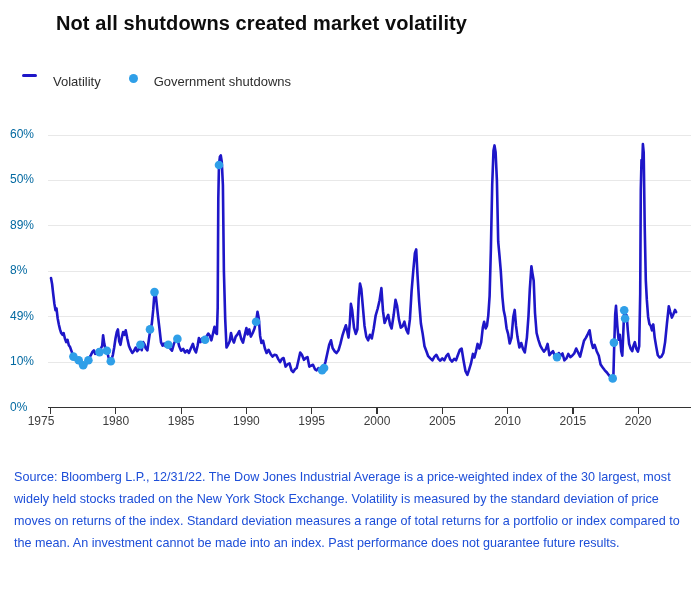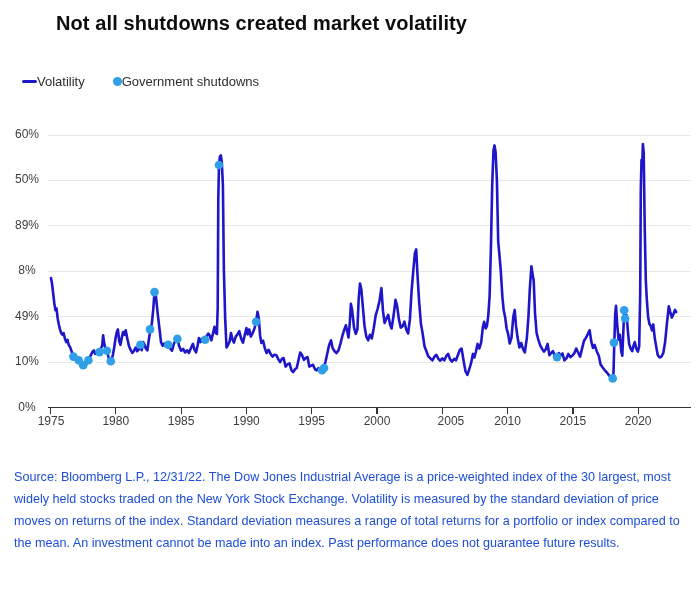--- a/index.html
+++ b/index.html
@@ -2,26 +2,26 @@
 <html><head>
 <meta charset="utf-8">
 <style>
   html,body{margin:0;padding:0;background:#ffffff;}
   .page{position:relative;width:700px;height:593px;background:#ffffff;overflow:hidden;
         font-family:"Liberation Sans","DejaVu Sans",sans-serif;}
   .title{position:absolute;left:20px;top:12px;font-size:20px;font-weight:bold;color:#0d0d0d;
          letter-spacing:0.1px;margin-left:36px;}
   .legend{position:absolute;left:22px;top:74px;display:flex;align-items:center;gap:28px;
           font-size:13px;color:#2d2d2d;}
-  .legend-item{display:flex;align-items:center;gap:0;}
+  .legend-item{display:flex;gap:16px;}
   .legend-dash{display:inline-block;width:15px;height:3px;border-radius:2px;}
   .legend-dot{display:inline-block;width:9px;height:9px;border-radius:50%;}
   #chart-svg{position:absolute;left:0;top:0;width:700px;height:460px;}
   #axis-labels{position:absolute;left:0;top:0;width:700px;height:460px;pointer-events:none;}
-  .y-label{position:absolute;width:34px;text-align:center;font-size:12px;color:#404040;}
+  .y-label{position:absolute;width:34px;text-align:left;font-size:12px;color:#0369a1;}
   .x-label{position:absolute;width:44px;text-align:center;font-size:12px;color:#3d3d3d;}
   .footer{position:absolute;left:14px;top:466px;width:676px;font-size:12.6px;line-height:22px;
           color:#1d4ed8;}
 </style>
 </head>
 <body>
 
 <div class="page">
 
   <div class="title">Not all shutdowns created market volatility</div>
@@ -80,27 +80,27 @@
       <circle cx="625.1" cy="318.5" r="4.3" fill="#2f9fe8"></circle>
     </svg>
   <div id="axis-labels">
       <div class="y-label" style="left: 10px; top: 399.5px;">0%</div>
       <div class="y-label" style="left: 10px; top: 354.083px;">10%</div>
       <div class="y-label" style="left: 10px; top: 308.666px;">49%</div>
       <div class="y-label" style="left: 10px; top: 263.249px;">8%</div>
       <div class="y-label" style="left: 10px; top: 217.832px;">89%</div>
       <div class="y-label" style="left: 10px; top: 172.415px;">50%</div>
       <div class="y-label" style="left: 10px; top: 126.998px;">60%</div>
-      <div class="x-label" style="left: 29px; top: 414px;">1975</div>
+      <div class="x-label" style="left: 19px; top: 414px;">1975</div>
       <div class="x-label" style="left: 93.8px; top: 414px;">1980</div>
       <div class="x-label" style="left: 159.1px; top: 414px;">1985</div>
       <div class="x-label" style="left: 224.4px; top: 414px;">1990</div>
       <div class="x-label" style="left: 289.7px; top: 414px;">1995</div>
       <div class="x-label" style="left: 355px; top: 414px;">2000</div>
-      <div class="x-label" style="left: 420.3px; top: 414px; text-align: right;">2005</div>
+      <div class="x-label" style="left: 420.3px; top: 414px;">2005</div>
       <div class="x-label" style="left: 485.6px; top: 414px;">2010</div>
       <div class="x-label" style="left: 550.9px; top: 414px; text-align: center;">2015</div>
       <div class="x-label" style="left: 616.2px; top: 414px;">2020</div>
     </div>
 
   <div class="footer">Source: Bloomberg L.P., 12/31/22. The Dow Jones Industrial Average is a price-weighted index of the 30 largest, most widely held stocks traded on the New York Stock Exchange. Volatility is measured by the standard deviation of price moves on returns of the index. Standard deviation measures a range of total returns for a portfolio or index compared to the mean. An investment cannot be made into an index. Past performance does not guarantee future results.</div>
 
 </div>
 
 </body></html>

